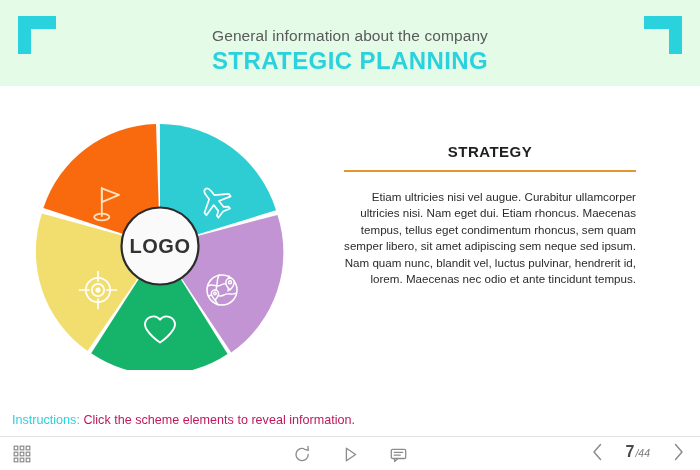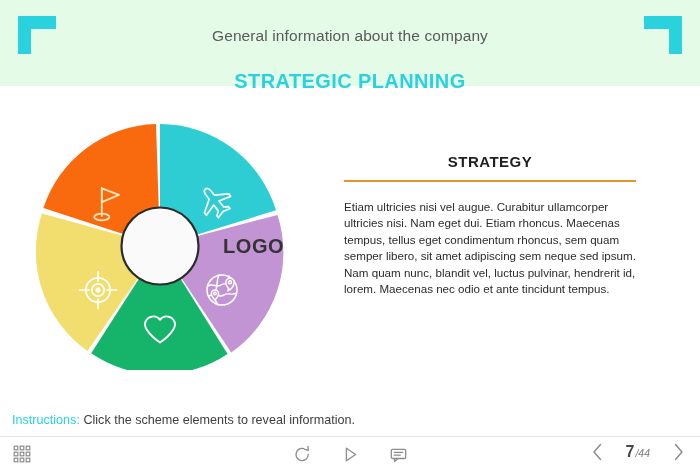--- a/index.html
+++ b/index.html
@@ -41,43 +41,43 @@
     top: 26px;
     text-align: center;
   }
   .header-sub {
     font-size: 15.5px;
     color: #5a5a5a;
     letter-spacing: 0.1px;
     line-height: 20px;
   }
   .header-title {
-    margin-top: 20px;
-    font-size: 20px;
+    margin-top: 0;
+    font-size: 24px;
     font-weight: bold;
     color: #2ad2de;
     letter-spacing: 0.4px;
     line-height: 30px;
   }
 
   
   .wheel-wrap {
     position: absolute;
     left: 36px;
     top: 122px;
     width: 248px;
     height: 248px;
   }
   .wheel-wrap svg { display: block; }
 
   
   .panel {
     position: absolute;
     left: 344px;
-    top: 152px;
+    top: 142px;
     width: 292px;
   }
   .panel-title {
     text-align: center;
     font-size: 15px;
     font-weight: bold;
     color: #1f1f1f;
     letter-spacing: 0.5px;
     line-height: 20px;
   }
@@ -85,39 +85,39 @@
     margin-top: 8px;
     height: 2px;
     width: 100%;
     background: #e2962f;
   }
   .panel-body {
     margin-top: 17px;
     font-size: 11.6px;
     line-height: 16.4px;
     color: #2b2b2b;
-    text-align: left;
+    text-align: right;
   }
 
   
   .instructions {
     position: absolute;
     left: 12px;
     top: 411px;
     font-size: 12.6px;
     line-height: 18px;
     white-space: nowrap;
   }
   .instructions .lead {
     color: #2ad2de;
     font-weight: normal;
     text-align: center;
   }
   .instructions .body {
-    color: #404040;
+    color: #be185d;
   }
 
   
   .toolbar {
     position: absolute;
     left: 0;
     top: 436px;
     width: 700px;
     height: 34px;
     background: #ffffff;
@@ -251,21 +251,21 @@
           <path d="M-2.2 14 L-2.2 -14"></path>
           <path d="M-2.2 -13.6 L15 -7.2 L-2.2 0.2 Z"></path>
           <ellipse cx="-2.2" cy="15" rx="7.6" ry="3.4"></ellipse>
         </g>
       </g>
 
       <g>
         <circle cx="124" cy="124" r="38.5" fill="#fafafa" stroke="#2b2b2b" stroke-width="2.2"></circle>
       </g>
     </svg>
-    <div style="position:absolute; left:0; top:0; width:248px; height:248px; display:flex; align-items:center; justify-content:flex-end; pointer-events:none;">
+    <div style="position:absolute; left:0; top:0; width:248px; height:248px; display:flex; align-items:center; justify-content:center; pointer-events:none;">
       <span style="font-size:20px; font-weight:bold; color:#333; letter-spacing:0.5px;">LOGO</span>
     </div>
   </div>
 
   <div class="panel">
     <div class="panel-title">STRATEGY</div>
     <div class="panel-rule"></div>
     <div class="panel-body">Etiam ultricies nisi vel augue. Curabitur ullamcorper ultricies nisi. Nam eget dui. Etiam rhoncus. Maecenas tempus, tellus eget condimentum rhoncus, sem quam semper libero, sit amet adipiscing sem neque sed ipsum. Nam quam nunc, blandit vel, luctus pulvinar, hendrerit id, lorem. Maecenas nec odio et ante tincidunt tempus.</div>
   </div>
 

